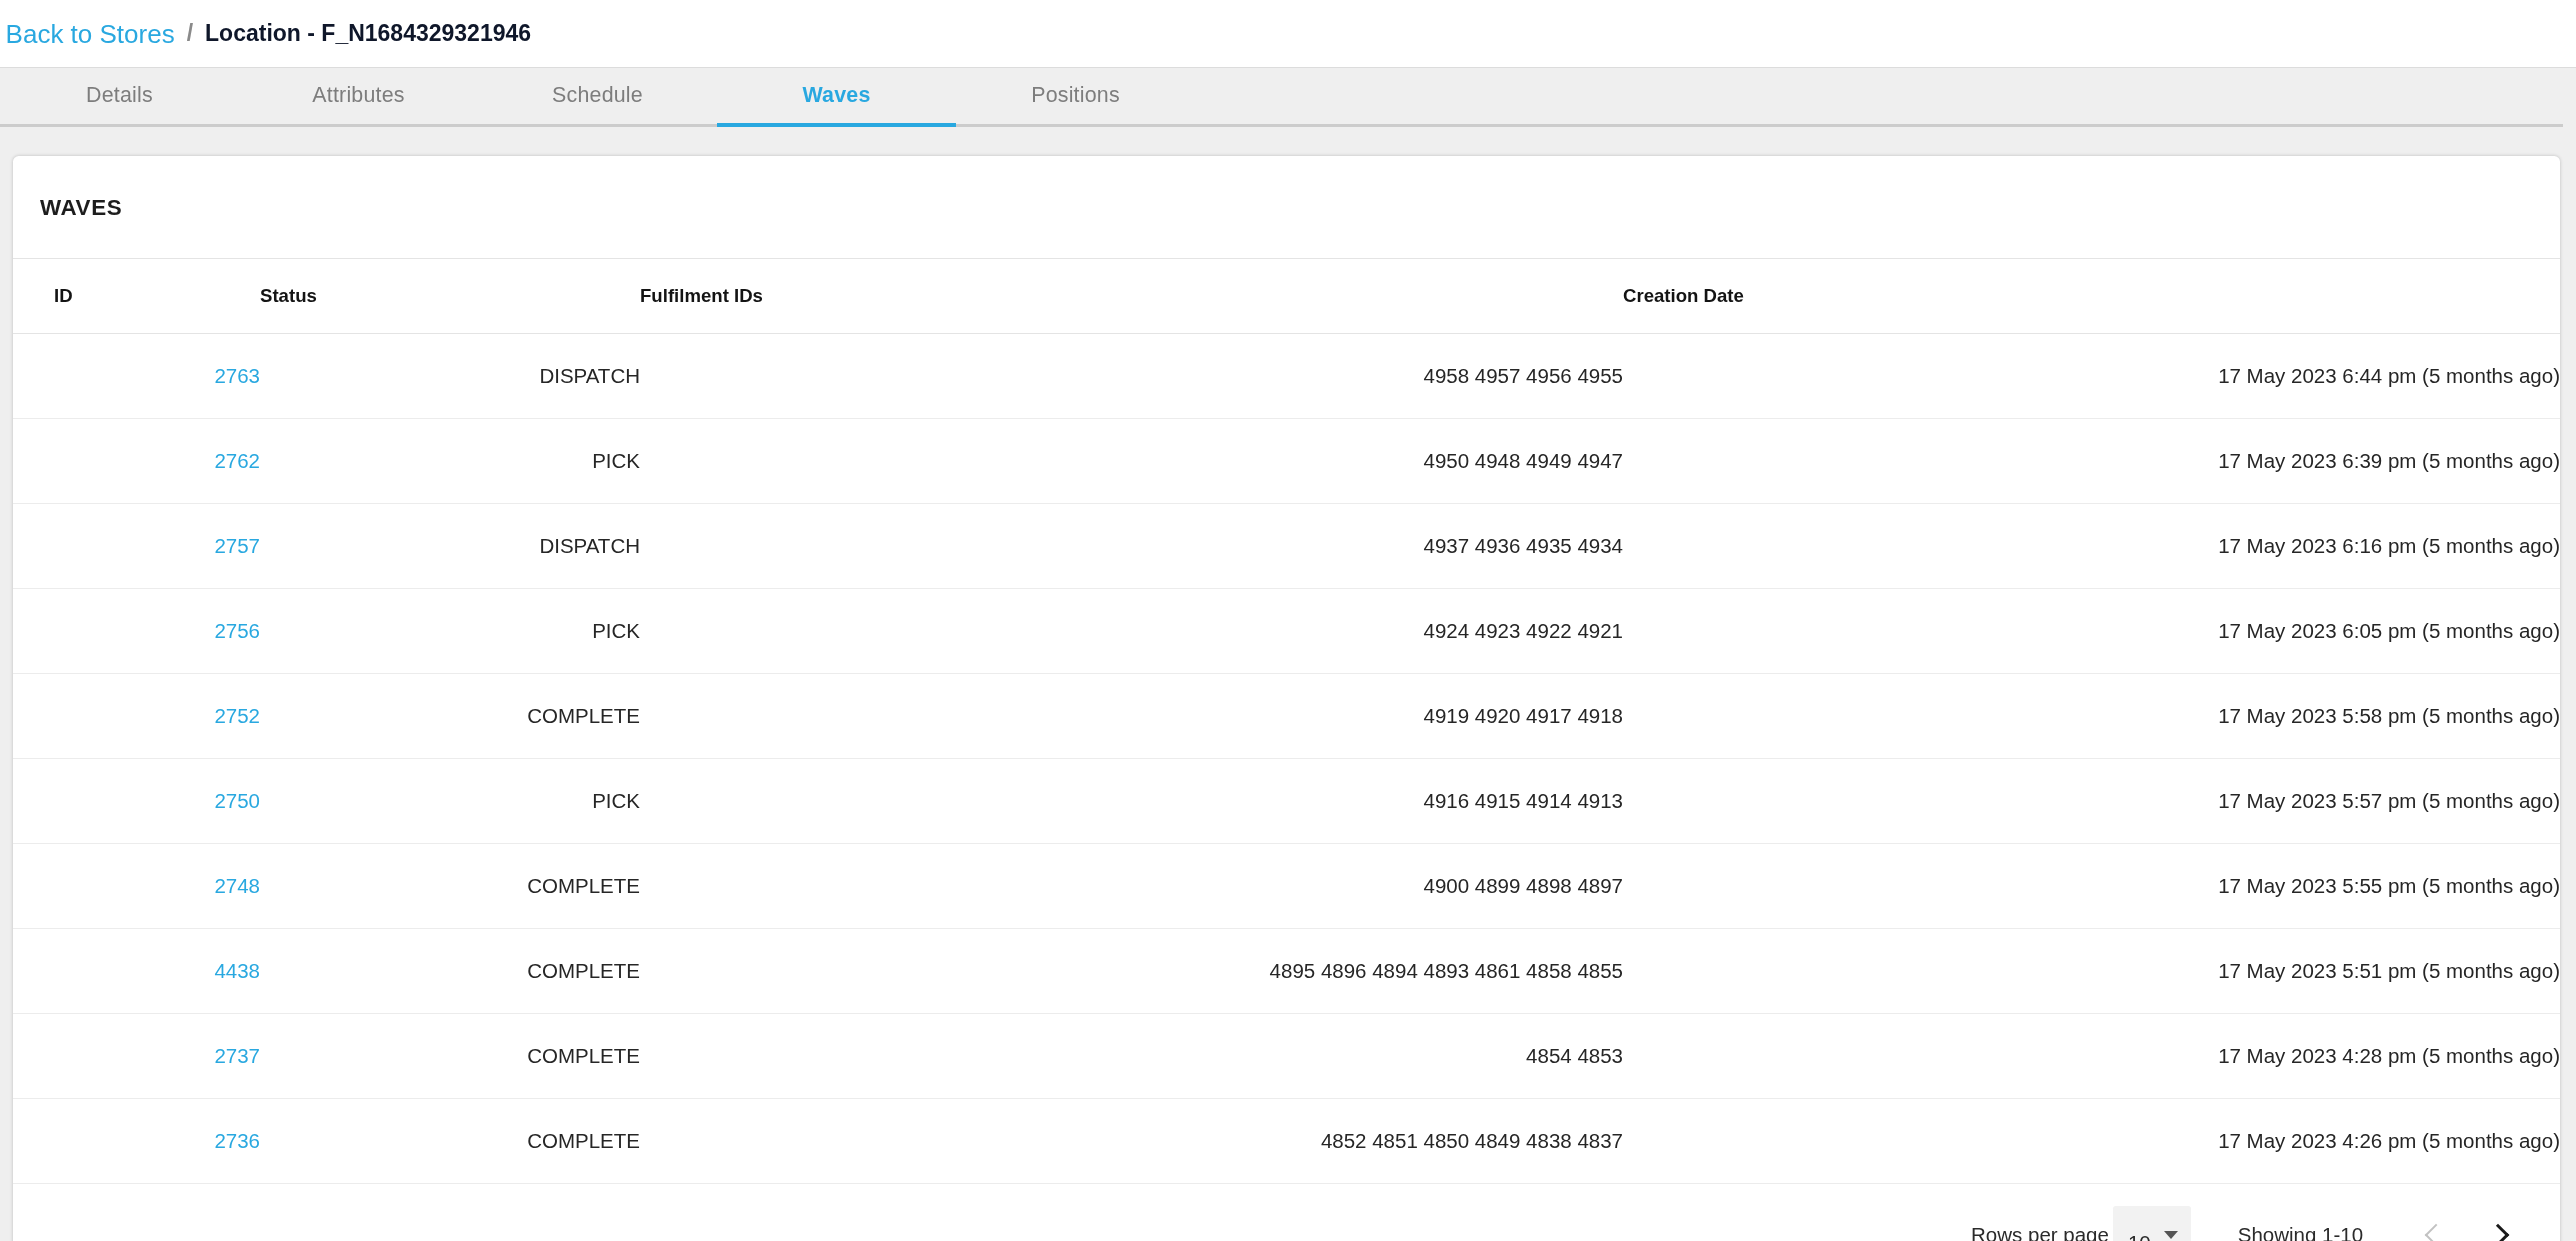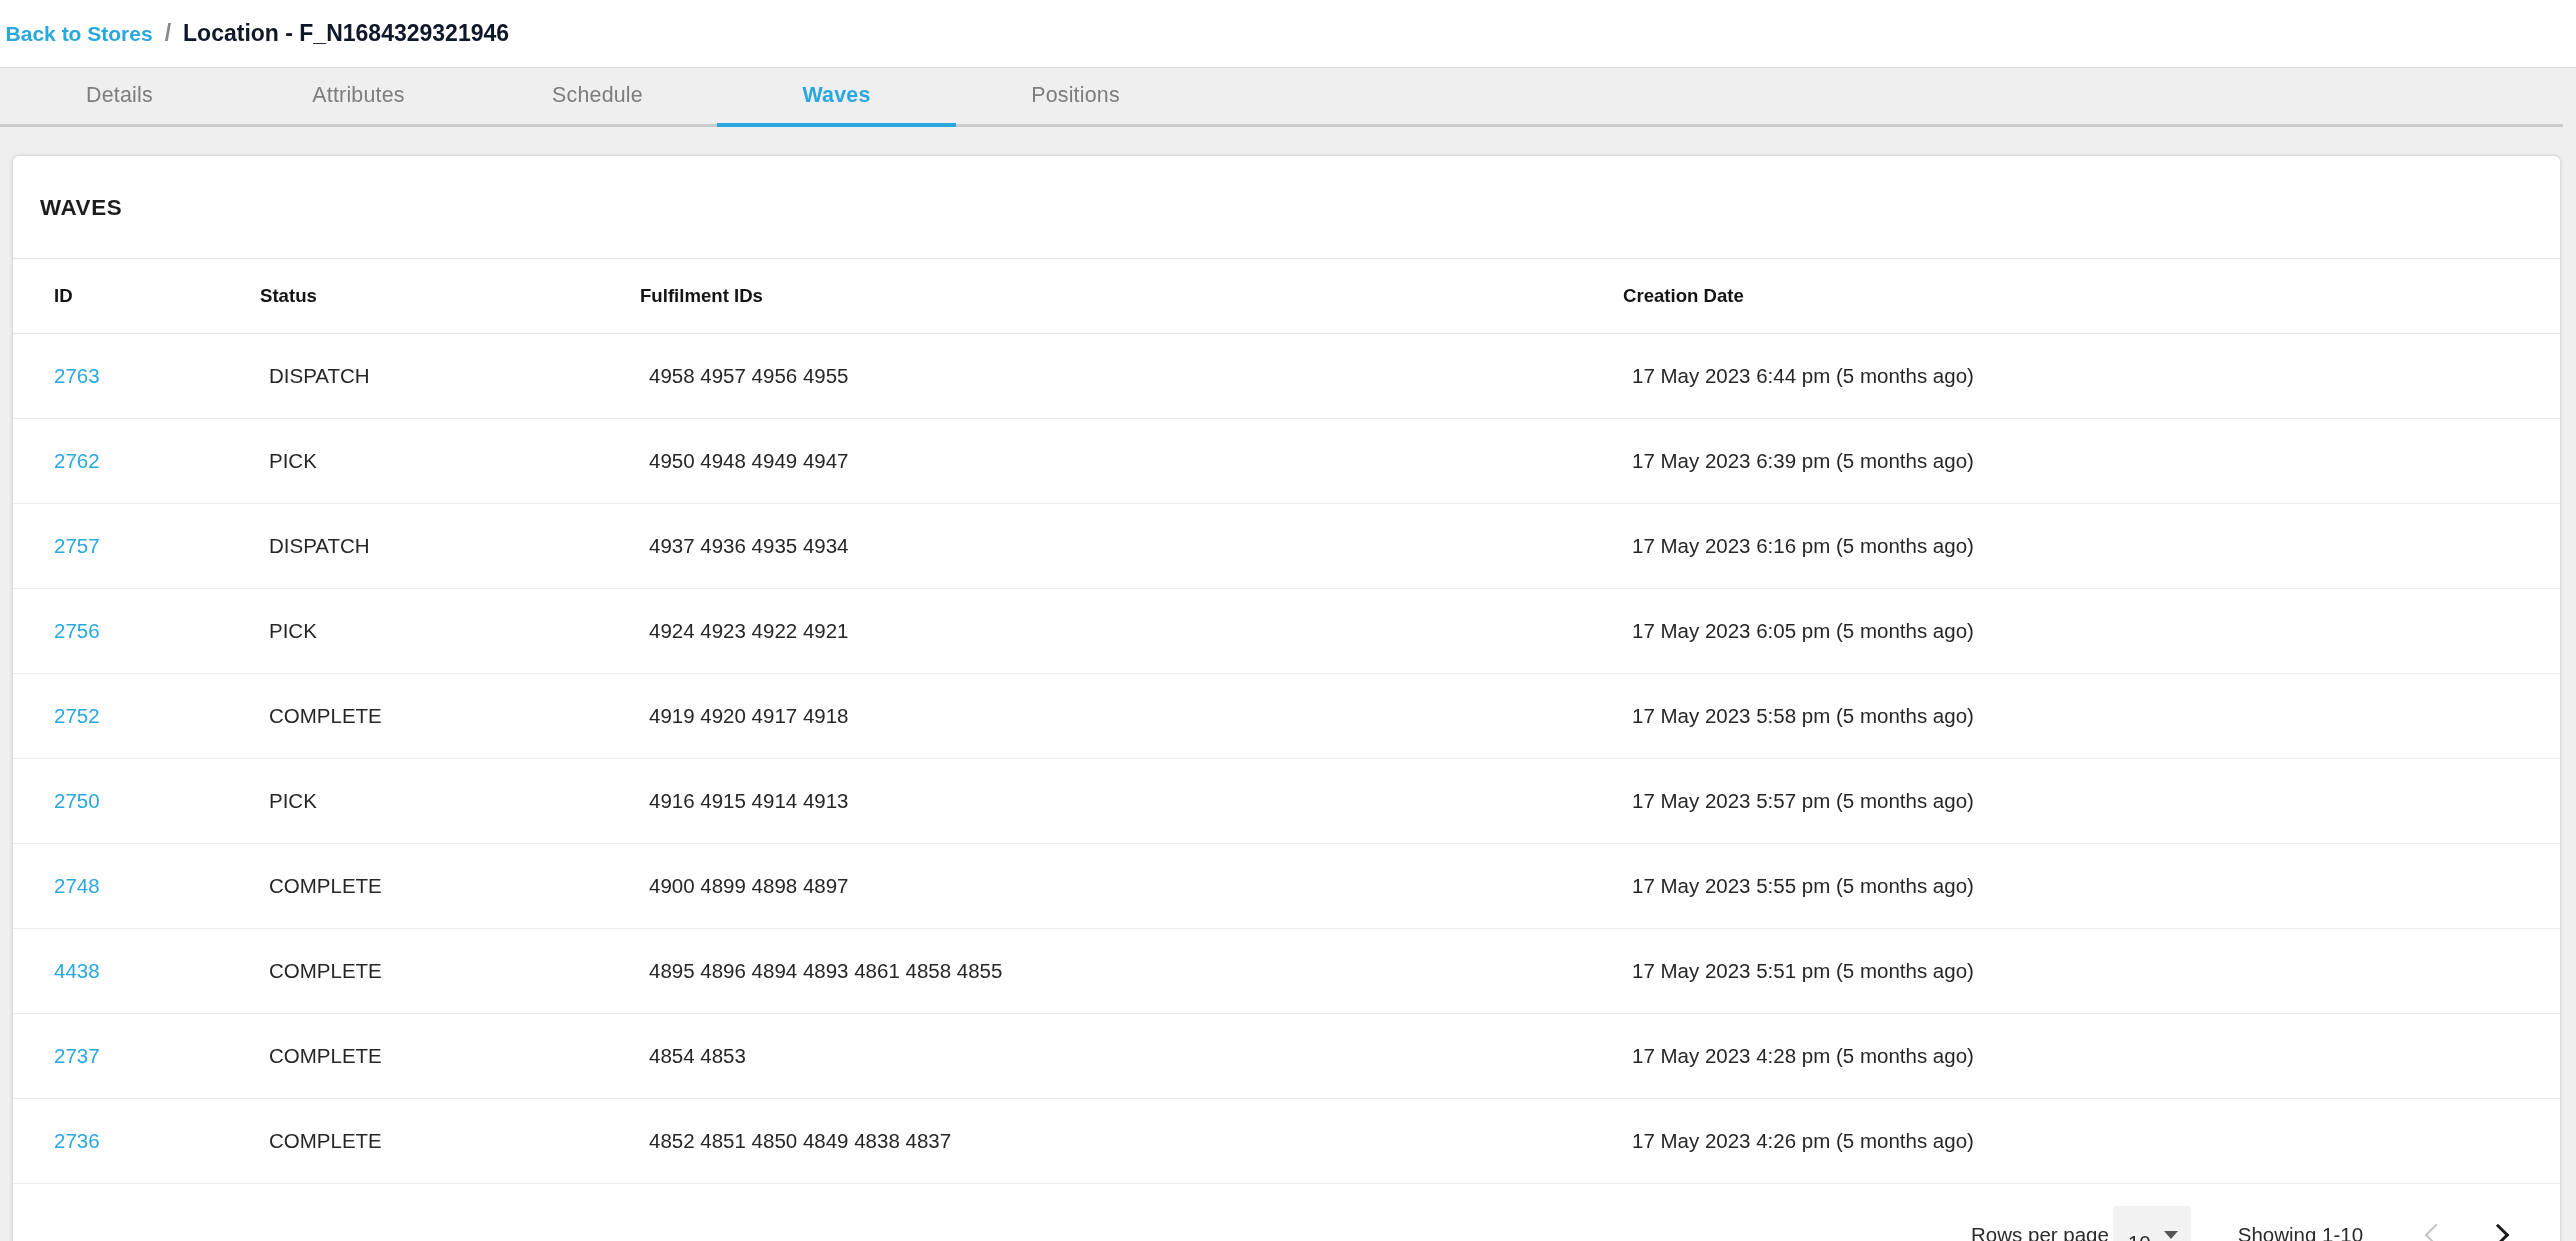--- a/index.html
+++ b/index.html
@@ -16,22 +16,22 @@
   .breadcrumb-bar {
     height: 68px;
     background: #ffffff;
     border-bottom: 0.9px solid #dcdcdc;
     display: flex;
     align-items: center;
     padding-left: 5.6px;
   }
   .crumb-link {
     color: #29a8e0;
-    font-size: 21px;
-    font-weight: bold;
+    font-size: 26px;
+    font-weight: normal;
     text-decoration: none;
     cursor: pointer;
     line-height: 1;
   }
   .crumb-sep {
     color: #8a8a8a;
     font-size: 23px;
     font-weight: bold;
     margin: 0 12px;
     line-height: 1;
@@ -116,21 +116,21 @@
   table.waves-table th {
     text-align: left;
     font-size: 18.6px;
     font-weight: bold;
     color: #141414;
     padding: 26px 0 26px 0;
     border-bottom: 0.9px solid #e4e4e4;
     background: #ffffff;
   }
   table.waves-table td {
-    text-align: left;
+    text-align: right;
     font-size: 20.5px;
     color: #262626;
     padding: 30px 0 30px 9px;
     border-bottom: 0.9px solid #ececec;
   }
   table.waves-table tr:last-child td { border-bottom: 0.9px solid #ececec; }
 
   .col-id    { width: 247px; padding-left: 41px !important; }
   .col-status{ width: 380px; }
   .col-ff    { width: 983px; }

